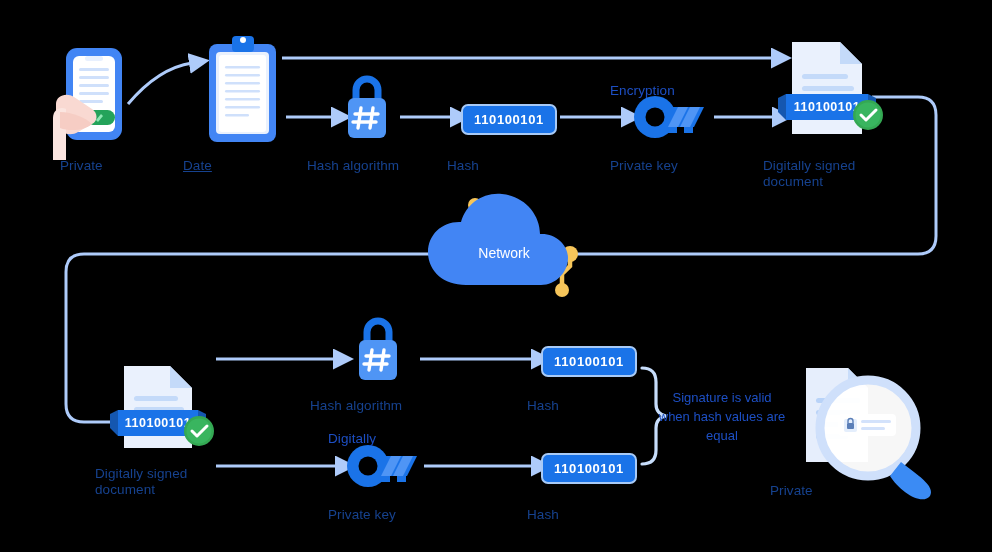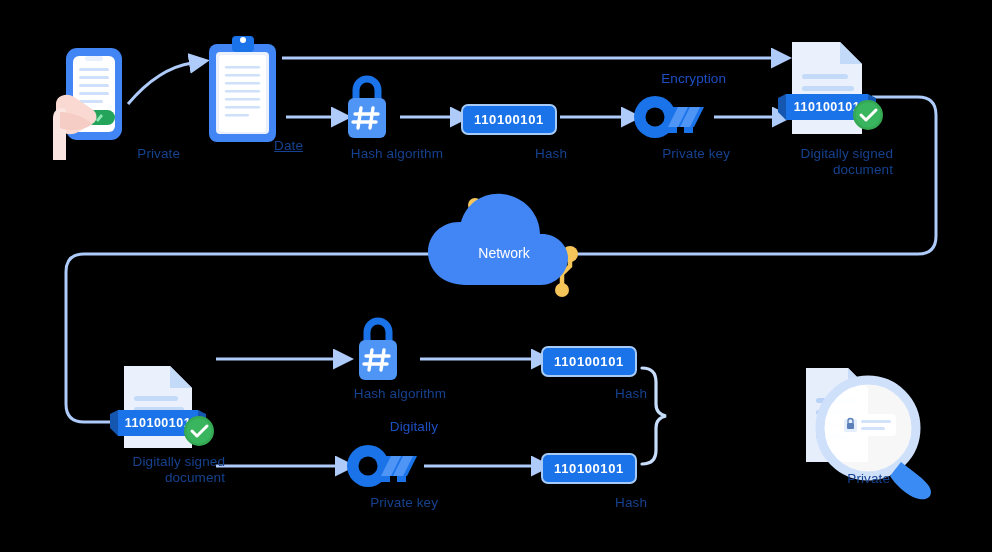--- a/index.html
+++ b/index.html
@@ -14,25 +14,26 @@
     position: relative;
     width: 992px;
     height: 552px;
     background: #000000;
     overflow: hidden;
   }
   .lbl {
     position: absolute;
     color: #16428f;
     font-size: 13.5px;
-    text-align: right;
+    text-align: left;
     line-height: 16px;
     letter-spacing: 0.1px;
     white-space: pre-line;
     font-family: "Liberation Sans", sans-serif;
+    margin-top: 12px;
   }
   .lbl-mid {
     color: #1d4fc4;
   }
   .hashbox {
     position: absolute;
     background: #1a73e8;
     border: 2px solid #a8caf6;
     border-radius: 7px;
     color: #ffffff;
@@ -279,21 +280,21 @@
   <div class="hashbox" style="left:541px; top:346px; width:92px; height:27px;">
     <span>110100101</span>
   </div>
 
   <div class="hashbox" style="left:541px; top:453px; width:92px; height:27px;">
     <span>110100101</span>
   </div>
 
   <div class="lbl" style="left:60px; top:146px; width:120px;">Private</div>
 
-  <div class="lbl" style="left:183px; top:138px; width:120px;text-decoration:underline;">Date</div>
+  <div class="lbl" style="left:183px; top:146px; width:120px;text-decoration:underline;">Date</div>
 
   <div class="lbl" style="left:307px; top:146px; width:136px;">Hash algorithm</div>
 
   <div class="lbl" style="left:447px; top:146px; width:120px;">Hash</div>
 
   <div class="lbl lbl-mid" style="left:610px; top:71px; width:116px;">Encryption</div>
 
   <div class="lbl" style="left:610px; top:146px; width:120px;">Private key</div>
 
   <div class="lbl" style="left:763px; top:146px; width:130px;">Digitally signed
@@ -307,14 +308,17 @@
   <div class="lbl" style="left:527px; top:386px; width:120px;">Hash</div>
 
   <div class="lbl lbl-mid" style="left:328px; top:419px; width:110px;">Digitally</div>
 
   <div class="lbl" style="left:328px; top:495px; width:110px;">Private key</div>
 
   <div class="lbl" style="left:527px; top:495px; width:120px;">Hash</div>
 
   <div class="lbl" style="left:770px; top:471px; width:120px;">Private</div>
 
+  <div class="valid-text" style="left:657px; top:388px;">Signature is valid
+when hash values
+are equal</div>
 
 </div>
 
 </body></html>

